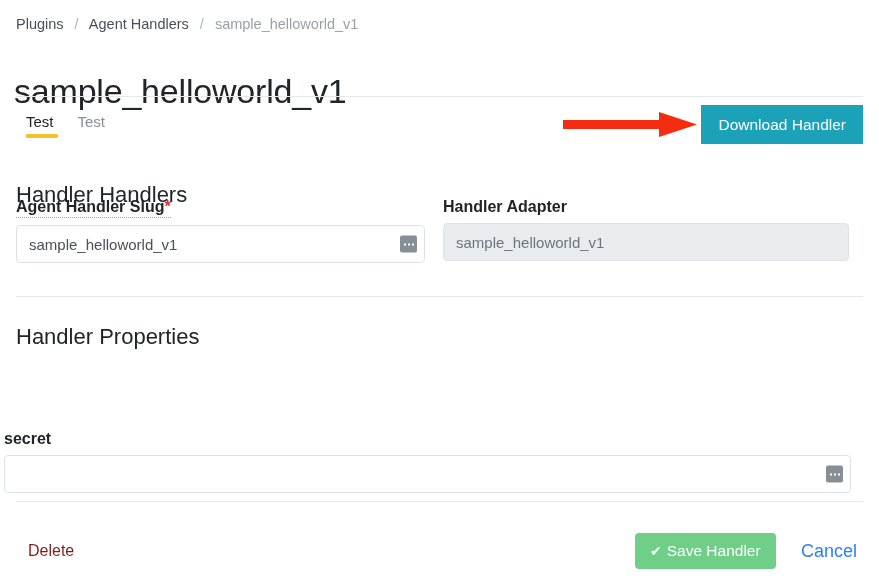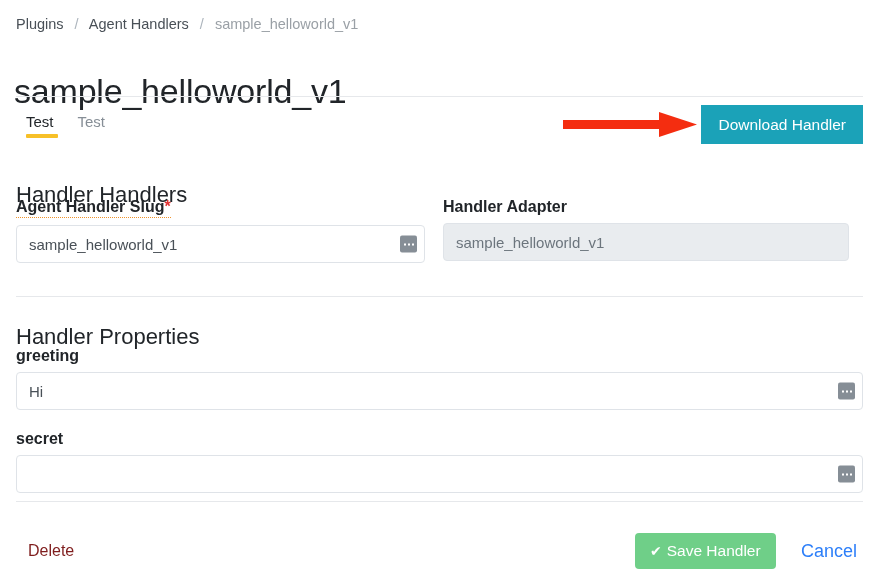--- a/index.html
+++ b/index.html
@@ -207,21 +207,21 @@
     display: block;
     width: 2px;
     height: 2px;
     background: #ffffff;
   }
 
   
   .f-slug    { left: 16px;  top: 198px; width: 409px; }
   .f-adapter { left: 443px; top: 198px; width: 406px; }
   .f-greeting{ left: 16px;  top: 347px; width: 847px; }
-  .f-secret  { left: 16px;  top: 430px; width: 847px; }
+  .f-secret  { left: 4px;  top: 430px; width: 847px; }
 
   
   .link-delete {
     position: absolute;
     left: 28px;
     top: 540px;
     font-size: 16px;
     line-height: 22px;
     color: #7f1d1d;
     text-decoration: none;
@@ -312,31 +312,20 @@
     <span class="field-label">Handler Adapter</span>
     <div class="input-wrap">
       <input class="text-input readonly" type="text" readonly="" value="sample_helloworld_v1" style="">
     </div>
   </div>
 
   <div class="rule r-settings"></div>
 
   <h2 class="section-heading h-props">Handler Properties</h2>
 
-  <div class="field f-greeting">
-    <span class="field-label">greeting</span>
-    <div class="input-wrap">
-      <input class="text-input" type="text" value="Hi" style="">
-      <span class="ellipsis-handle">
-          <i></i>
-          <i></i>
-          <i></i>
-        </span>
-    </div>
-  </div>
 
   <div class="field f-secret">
     <span class="field-label">secret</span>
     <div class="input-wrap">
       <input class="text-input" type="text" value="" style="">
       <span class="ellipsis-handle">
           <i></i>
           <i></i>
           <i></i>
         </span>

